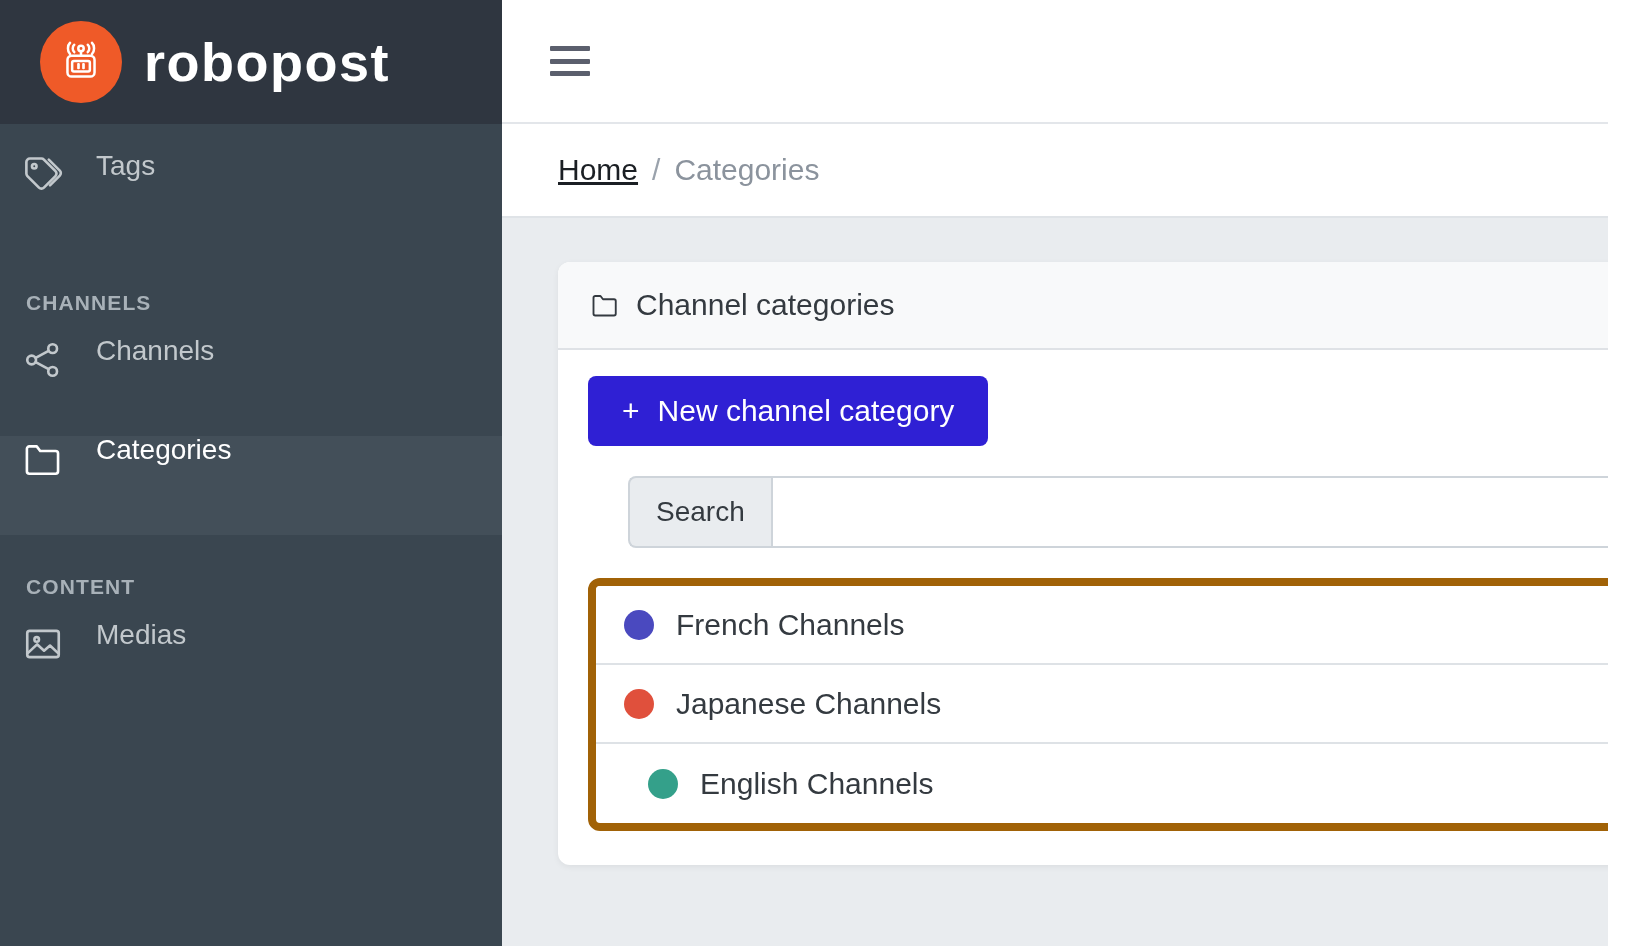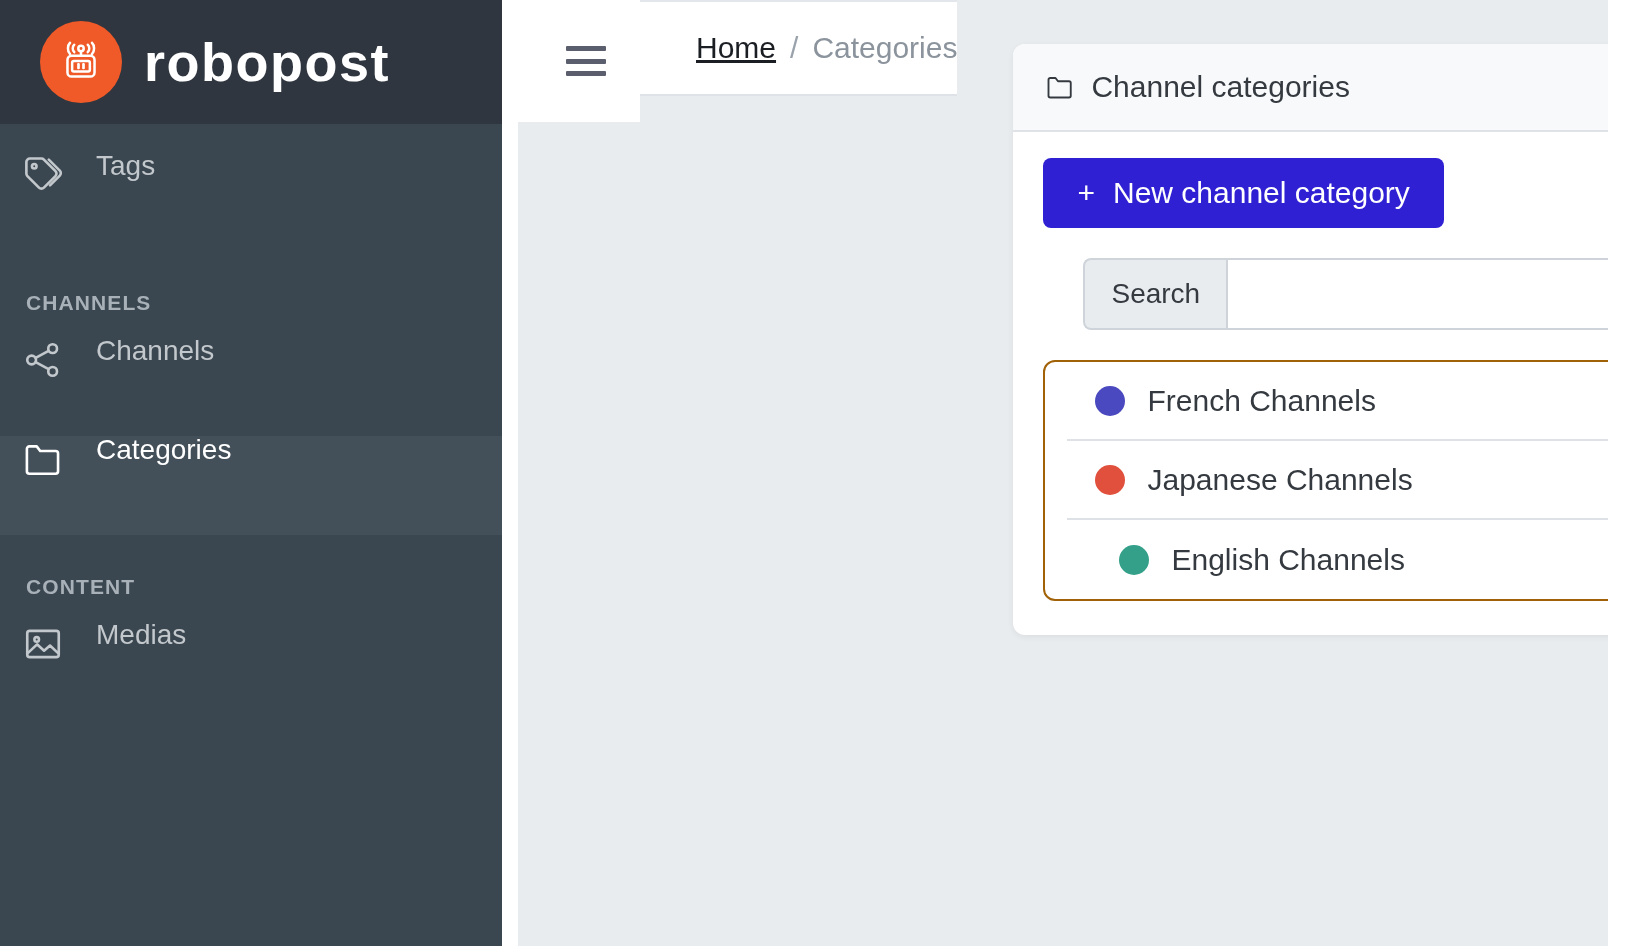--- a/index.html
+++ b/index.html
@@ -2,21 +2,21 @@
 <html><head>
 <meta charset="utf-8">
 <style>
   * { box-sizing: border-box; margin: 0; padding: 0; }
   html, body {
     width: 1632px; height: 946px;
     overflow: hidden;
     font-family: "Liberation Sans", sans-serif;
     background: #ffffff;
   }
-  .app { display: flex; width: 1608px; height: 946px; gap: 16px; }
+  .app { display: flex; width: 1608px; height: 946px; }
 
   
   .sidebar {
     width: 502px; height: 946px;
     background: #3a4650;
     flex: 0 0 502px;
     overflow: hidden;
   }
   .brand {
     height: 124px;
@@ -71,21 +71,21 @@
     padding: 40px 0 22px 26px;
   }
   .spacer-tags { height: 22px; }
 
   
   .main {
     flex: 1 1 auto;
     height: 946px;
     background: #e9ecef;
     display: flex;
-    flex-direction: row;
+    flex-direction: column;
     overflow: hidden;
   }
   .topbar {
     height: 122px;
     background: #ffffff;
     display: flex;
     align-items: center;
     padding-left: 48px;
     flex: 0 0 122px;
   }
@@ -187,24 +187,23 @@
     font-size: 28px;
     padding: 0 18px;
     color: #343a40;
     background: #ffffff;
     outline: none;
     min-width: 0;
   }
 
   .list-group {
     margin-top: 30px;
-    border: 2px solid #a16207;
+    border: 8px solid #a16207;
     border-radius: 12px;
     overflow: hidden;
-    padding-left: 22px;
   }
   .list-item {
     display: flex;
     align-items: center;
     gap: 22px;
     height: 79px;
     padding-left: 28px;
     background: #ffffff;
     border-bottom: 2px solid #dee2e6;
     cursor: pointer;

